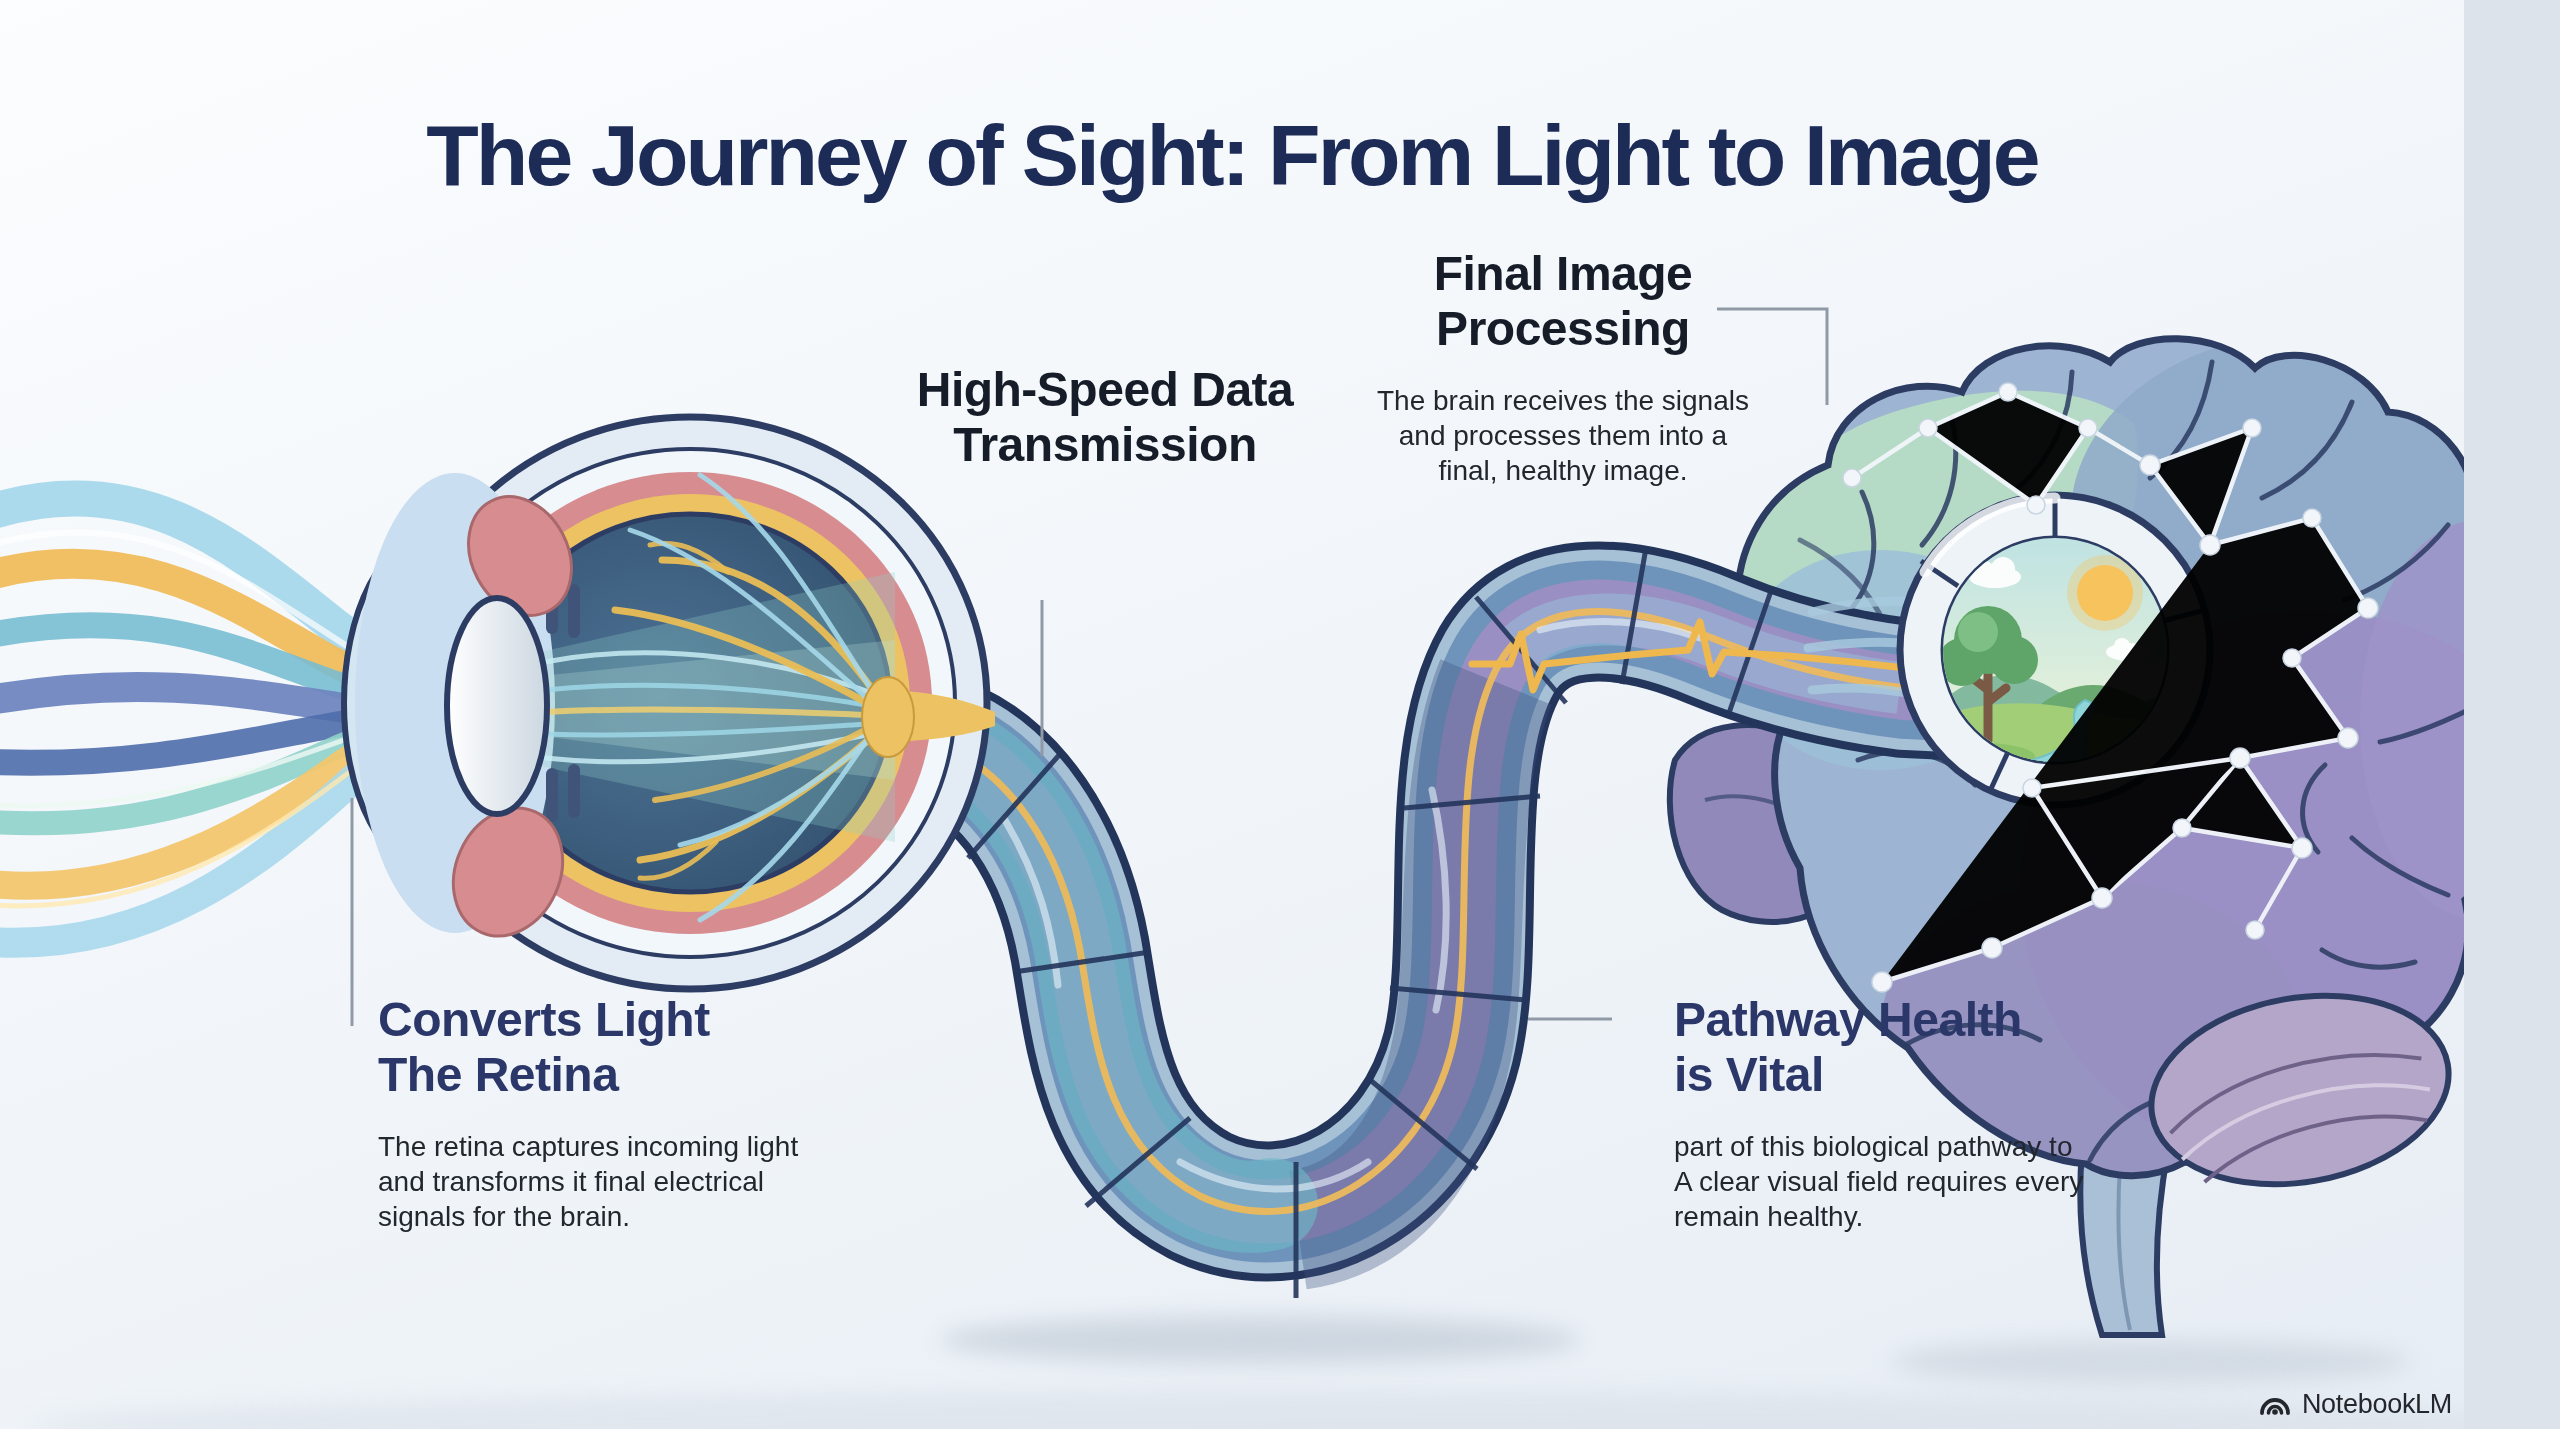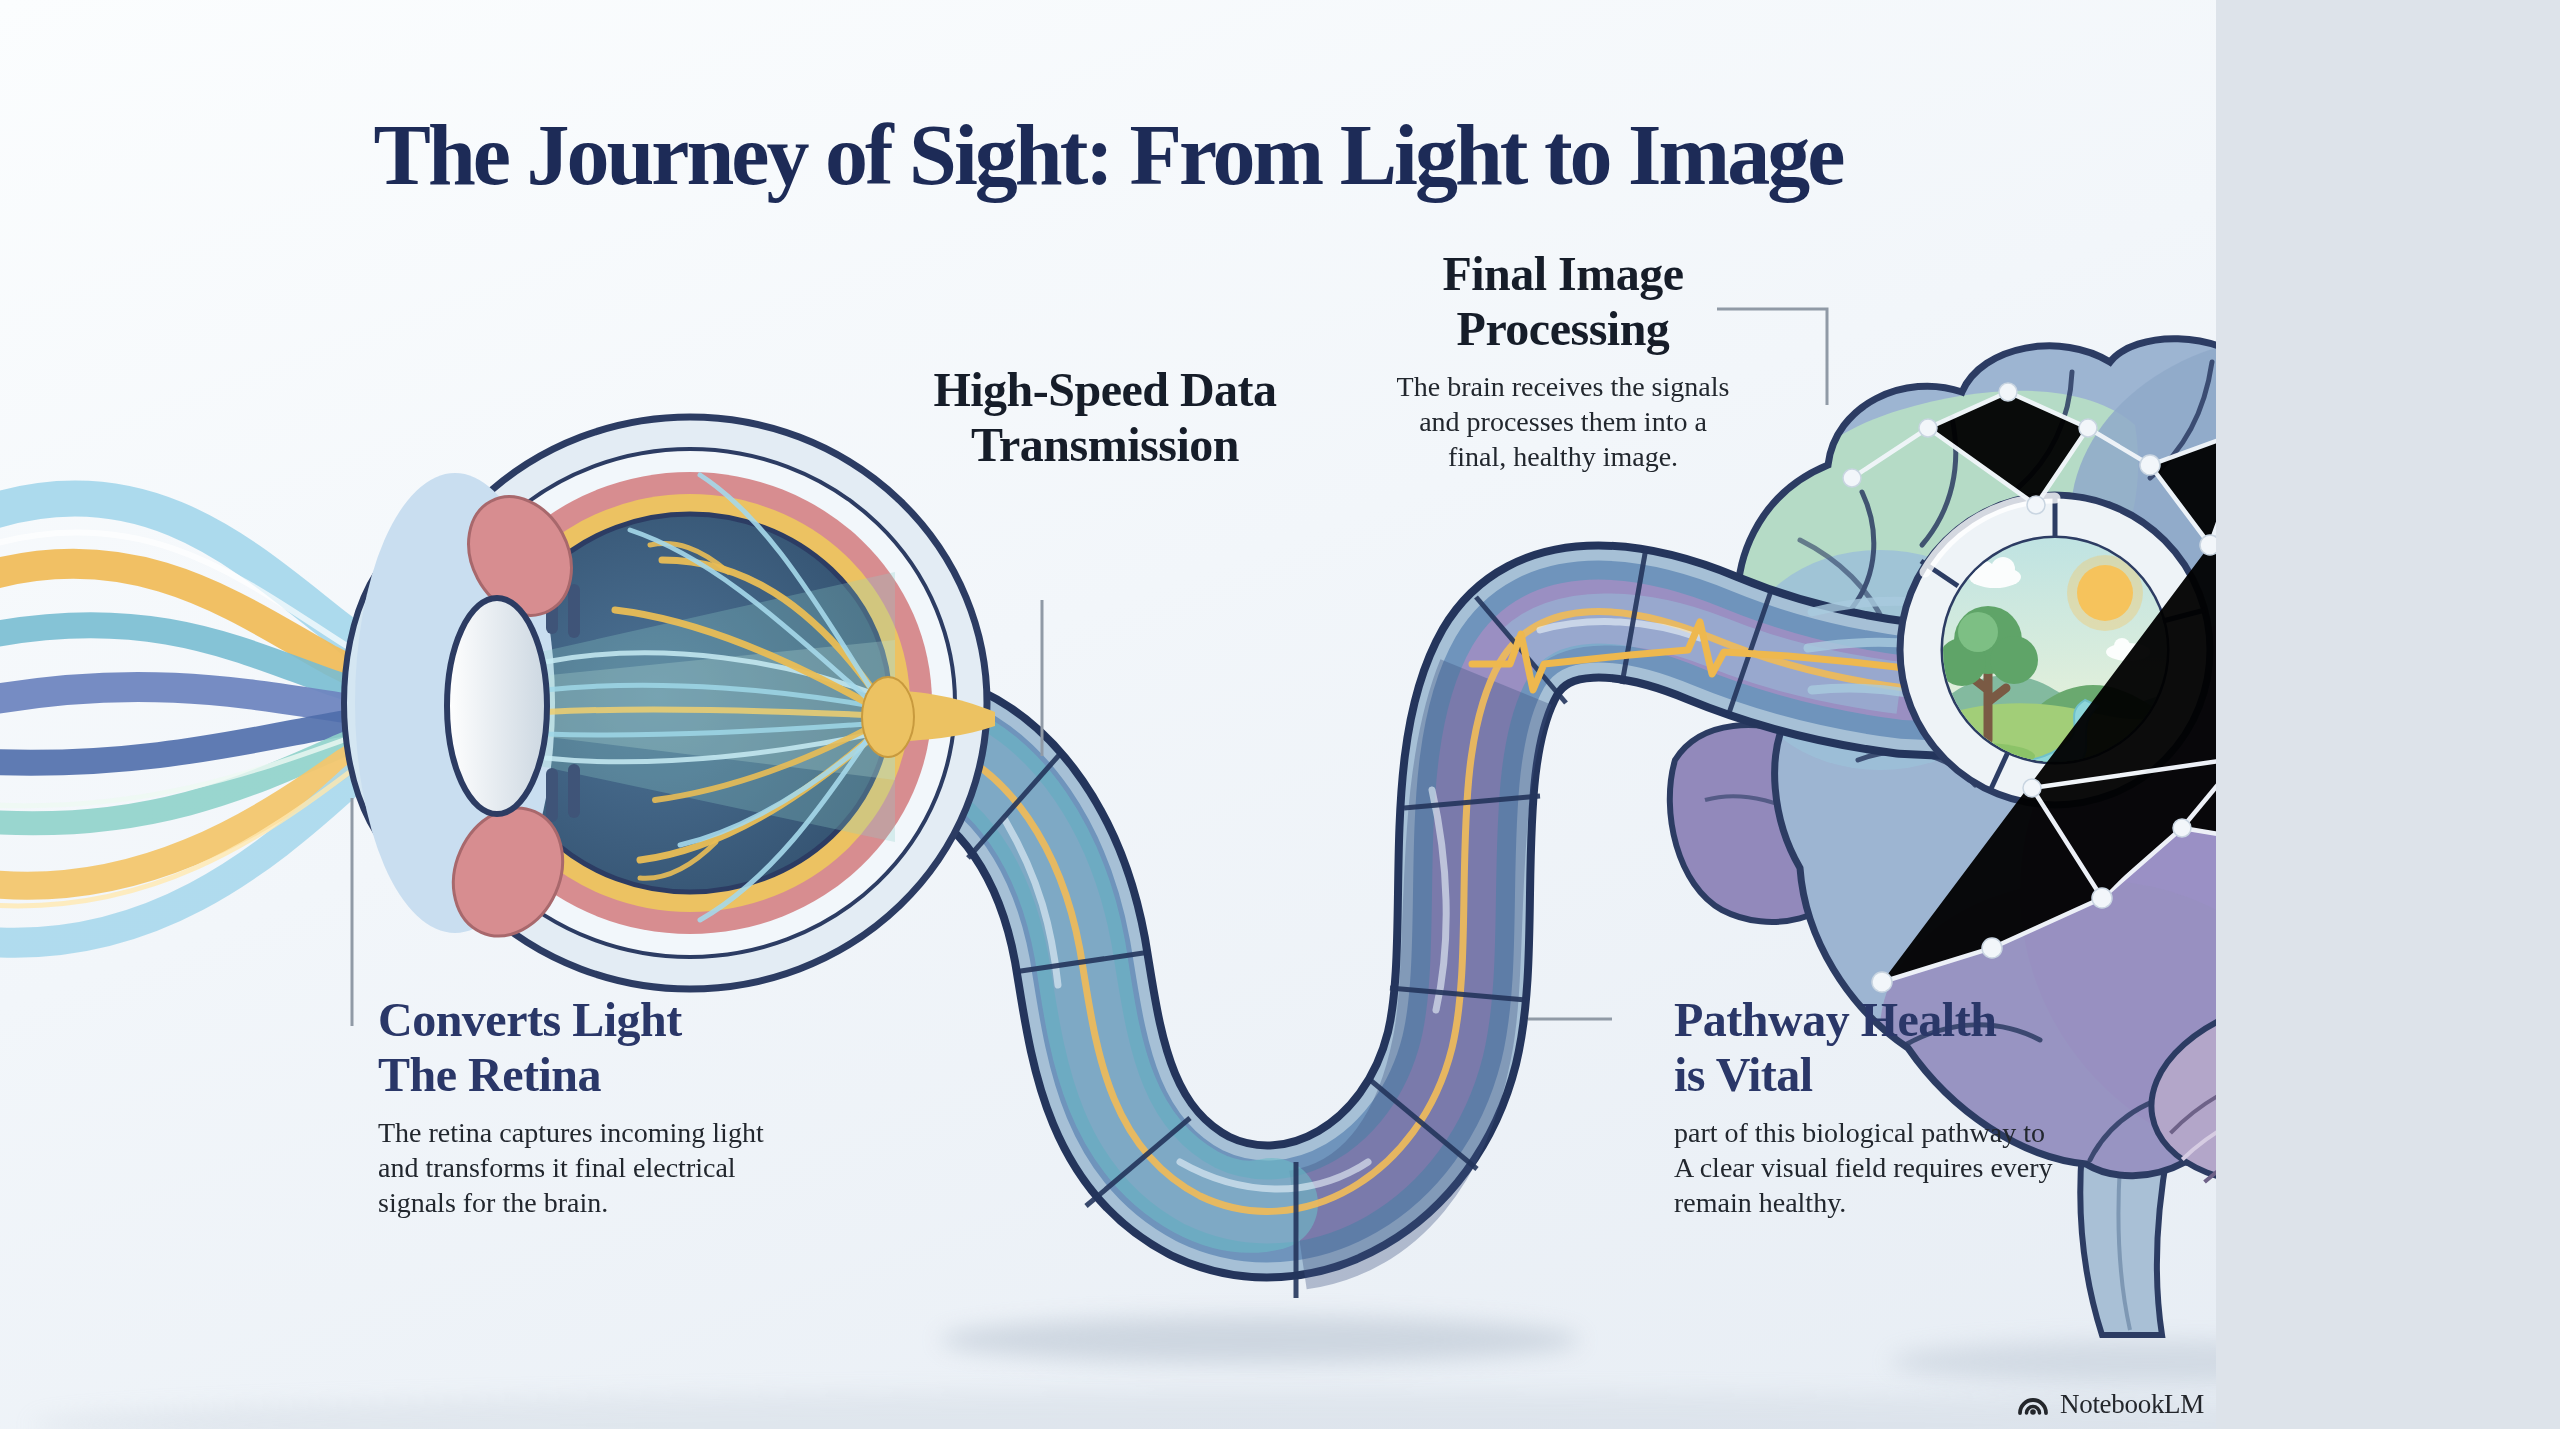--- a/index.html
+++ b/index.html
@@ -1,28 +1,28 @@
 <!DOCTYPE html>
 <html><head>
 <meta charset="utf-8">
 <style>
   html,body{margin:0;padding:0;background:#dde3ea;}
   .canvas{
-    position:relative;width:2216px;height:1429px;overflow:hidden;
+    position:relative;width:2464px;height:1429px;overflow:hidden;
     background:linear-gradient(160deg,#fbfdfe 0%,#f2f6fa 45%,#e7edf4 100%);
-    font-family:Liberation Serif, serif;
+    font-family:Liberation Sans, sans-serif;
   }
   svg.art{position:absolute;left:0;top:0;}
   .title{
     position:absolute;top:52px;left:0;width:100%;text-align:center;
     font-size:86px;font-weight:700;letter-spacing:-3px;color:#1d2b57;line-height:1.05;
   }
   .sec{position:absolute;}
   .sec .h{font-weight:700;font-size:48px;line-height:55px;letter-spacing:-.5px;}
-  .sec .b{font-size:28px;line-height:35px;color:#22272e;margin-top:13px;font-weight:400;}
+  .sec .b{font-size:28px;line-height:35px;color:#22272e;margin-top:27px;font-weight:400;}
   .center{text-align:center;}
   .dark .h{color:#161d29;}
   .navy .h{color:#2a3768;}
   #sec-highspeed{left:855px;top:362px;width:500px;}
   #sec-final{left:1313px;top:246px;width:500px;}
   #sec-retina{left:378px;top:992px;width:580px;}
   #sec-pathway{left:1674px;top:992px;width:580px;}
   .brand{
     position:absolute;right:12px;bottom:9px;display:flex;align-items:center;gap:9px;
     color:#23262b;font-size:27px;font-weight:500;letter-spacing:-.3px;text-align:right;

